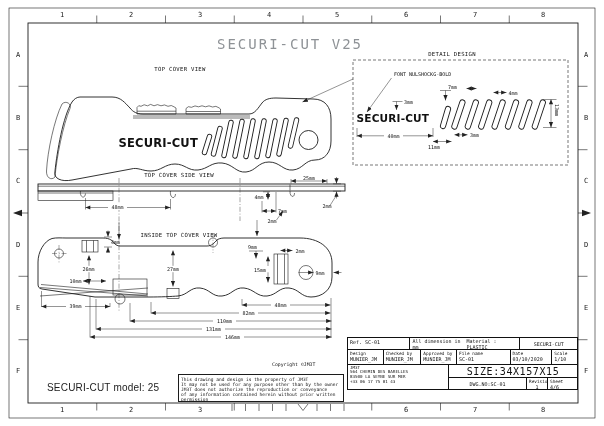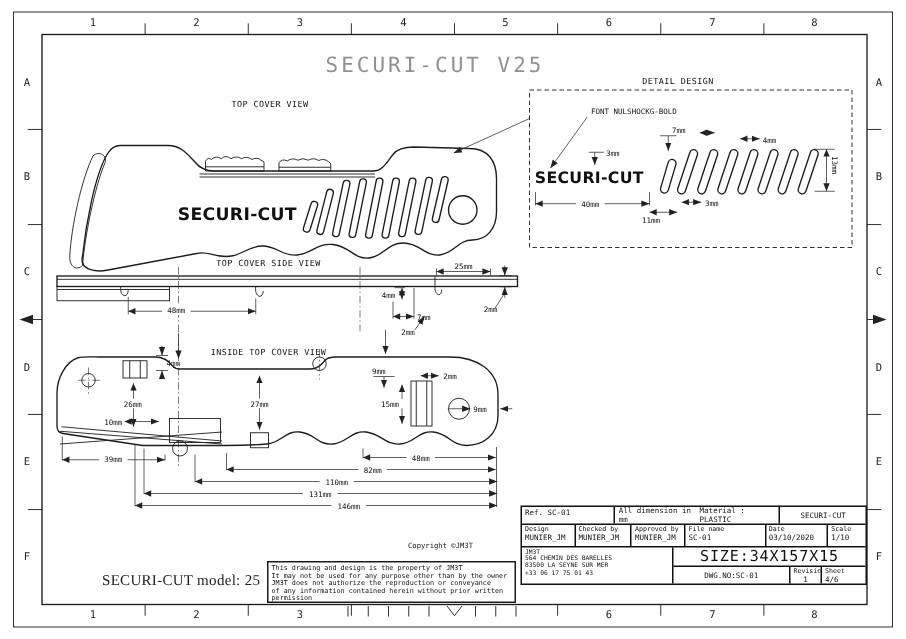--- a/index.html
+++ b/index.html
@@ -15,21 +15,21 @@
   .wb{fill:#ffffff;}
   text{fill:#111;font-family:"DejaVu Sans Mono",monospace;}
   .dt{font-size:5px;}
   .vt{font-size:5.6px;letter-spacing:0.3px;}
   .logo1{font-family:"DejaVu Sans",sans-serif;font-weight:bold;font-size:11.5px;letter-spacing:0.2px;}
   .logo2{font-family:"DejaVu Sans",sans-serif;font-weight:bold;font-size:10.5px;letter-spacing:0.2px;}
   .gl{position:absolute;transform:translate(-50%,-50%);font-size:7px;color:#222;}
   .main-title{position:absolute;left:290px;top:44px;transform:translate(-50%,-50%);
               font-size:14px;letter-spacing:2px;color:#8e9296;white-space:nowrap;}
   .model{position:absolute;left:47px;top:382px;font-size:10px;color:#1c1c1c;
-         font-family:Liberation Serif, serif;letter-spacing:0.2px;margin-left:21px;}
+         font-family:Liberation Sans, sans-serif;letter-spacing:0.2px;}
   .copy{position:absolute;left:272px;top:362px;font-size:4.8px;}
   .disc{position:absolute;left:178px;top:374px;width:166px;height:28px;border:0.8px solid #1c1c1c;
         box-sizing:border-box;padding:1.5px 2px;font-size:4.5px;line-height:5.1px;}
   .tb{position:absolute;left:347px;top:337px;width:231px;height:53px;box-sizing:border-box;
       border:0.9px solid #111;font-size:5px;}
   .tb .row{display:flex;box-sizing:border-box;}
   .tb .c{box-sizing:border-box;border-right:0.7px solid #111;padding:0.5px 2px;overflow:hidden;}
   .tb .c:last-child{border-right:none;}
   .r1{height:12px;border-bottom:0.7px solid #111;align-items:stretch;}
   .r2{height:15px;border-bottom:0.7px solid #111;}

